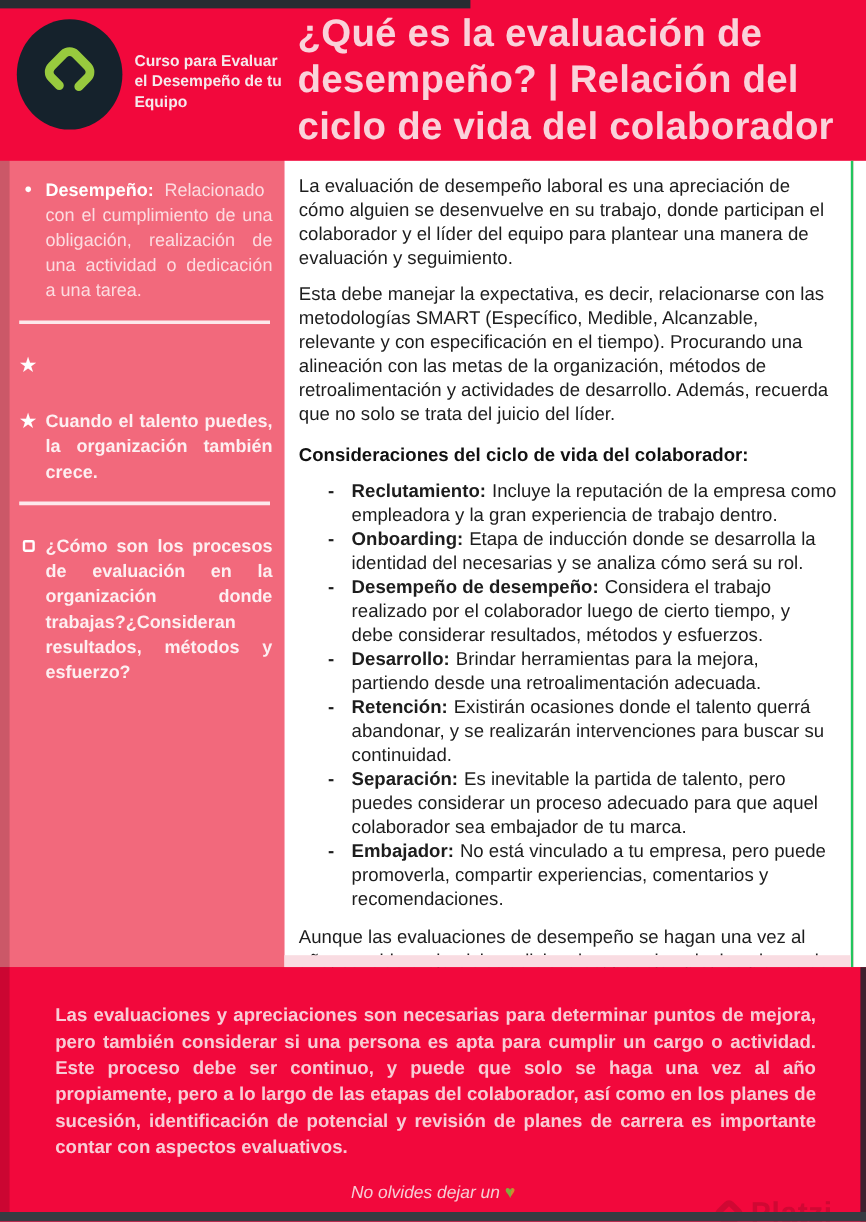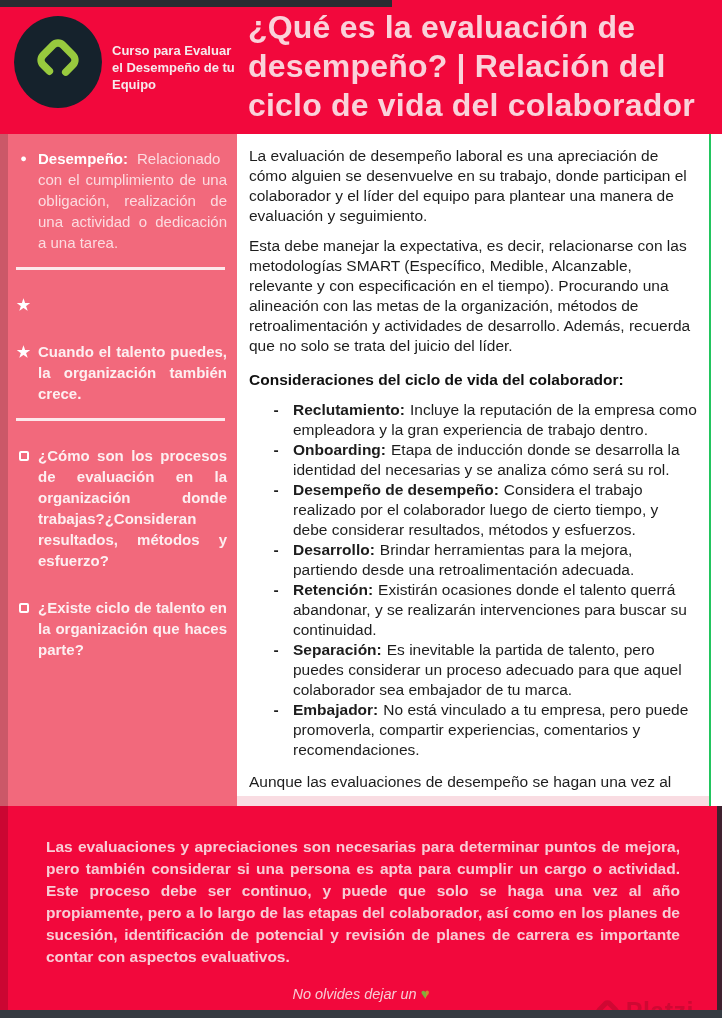--- a/index.html
+++ b/index.html
@@ -112,24 +112,20 @@
         <div class="note-text">Cuando el talento puedes, la organización también crece.</div>
       </div>
 
       <hr class="side-divider">
 
       <div class="note gap-lg">
         <span class="marker"><span class="checkbox-box"></span></span>
         <div class="note-text">¿Cómo son los procesos de evaluación en la organización donde trabajas?¿Consideran resultados, métodos y esfuerzo?</div>
       </div>
 
-      <div class="note">
-        <span class="marker"><span class="checkbox-box"></span></span>
-        <div class="note-text">¿Existe ciclo de talento en la organización que haces parte?</div>
-      </div>
 
     </aside>
 
     <main class="content">
       <p>La evaluación de desempeño laboral es una apreciación de cómo alguien se desenvuelve en su trabajo, donde participan el colaborador y el líder del equipo para plantear una manera de evaluación y seguimiento.</p>
       <p>Esta debe manejar la expectativa, es decir, relacionarse con las metodologías SMART (Específico, Medible, Alcanzable, relevante y con especificación en el tiempo). Procurando una alineación con las metas de la organización, métodos de retroalimentación y actividades de desarrollo. Además, recuerda que no solo se trata del juicio del líder.</p>
 
       <h2>Consideraciones del ciclo de vida del colaborador:</h2>
 
       <div class="bullet-list">

